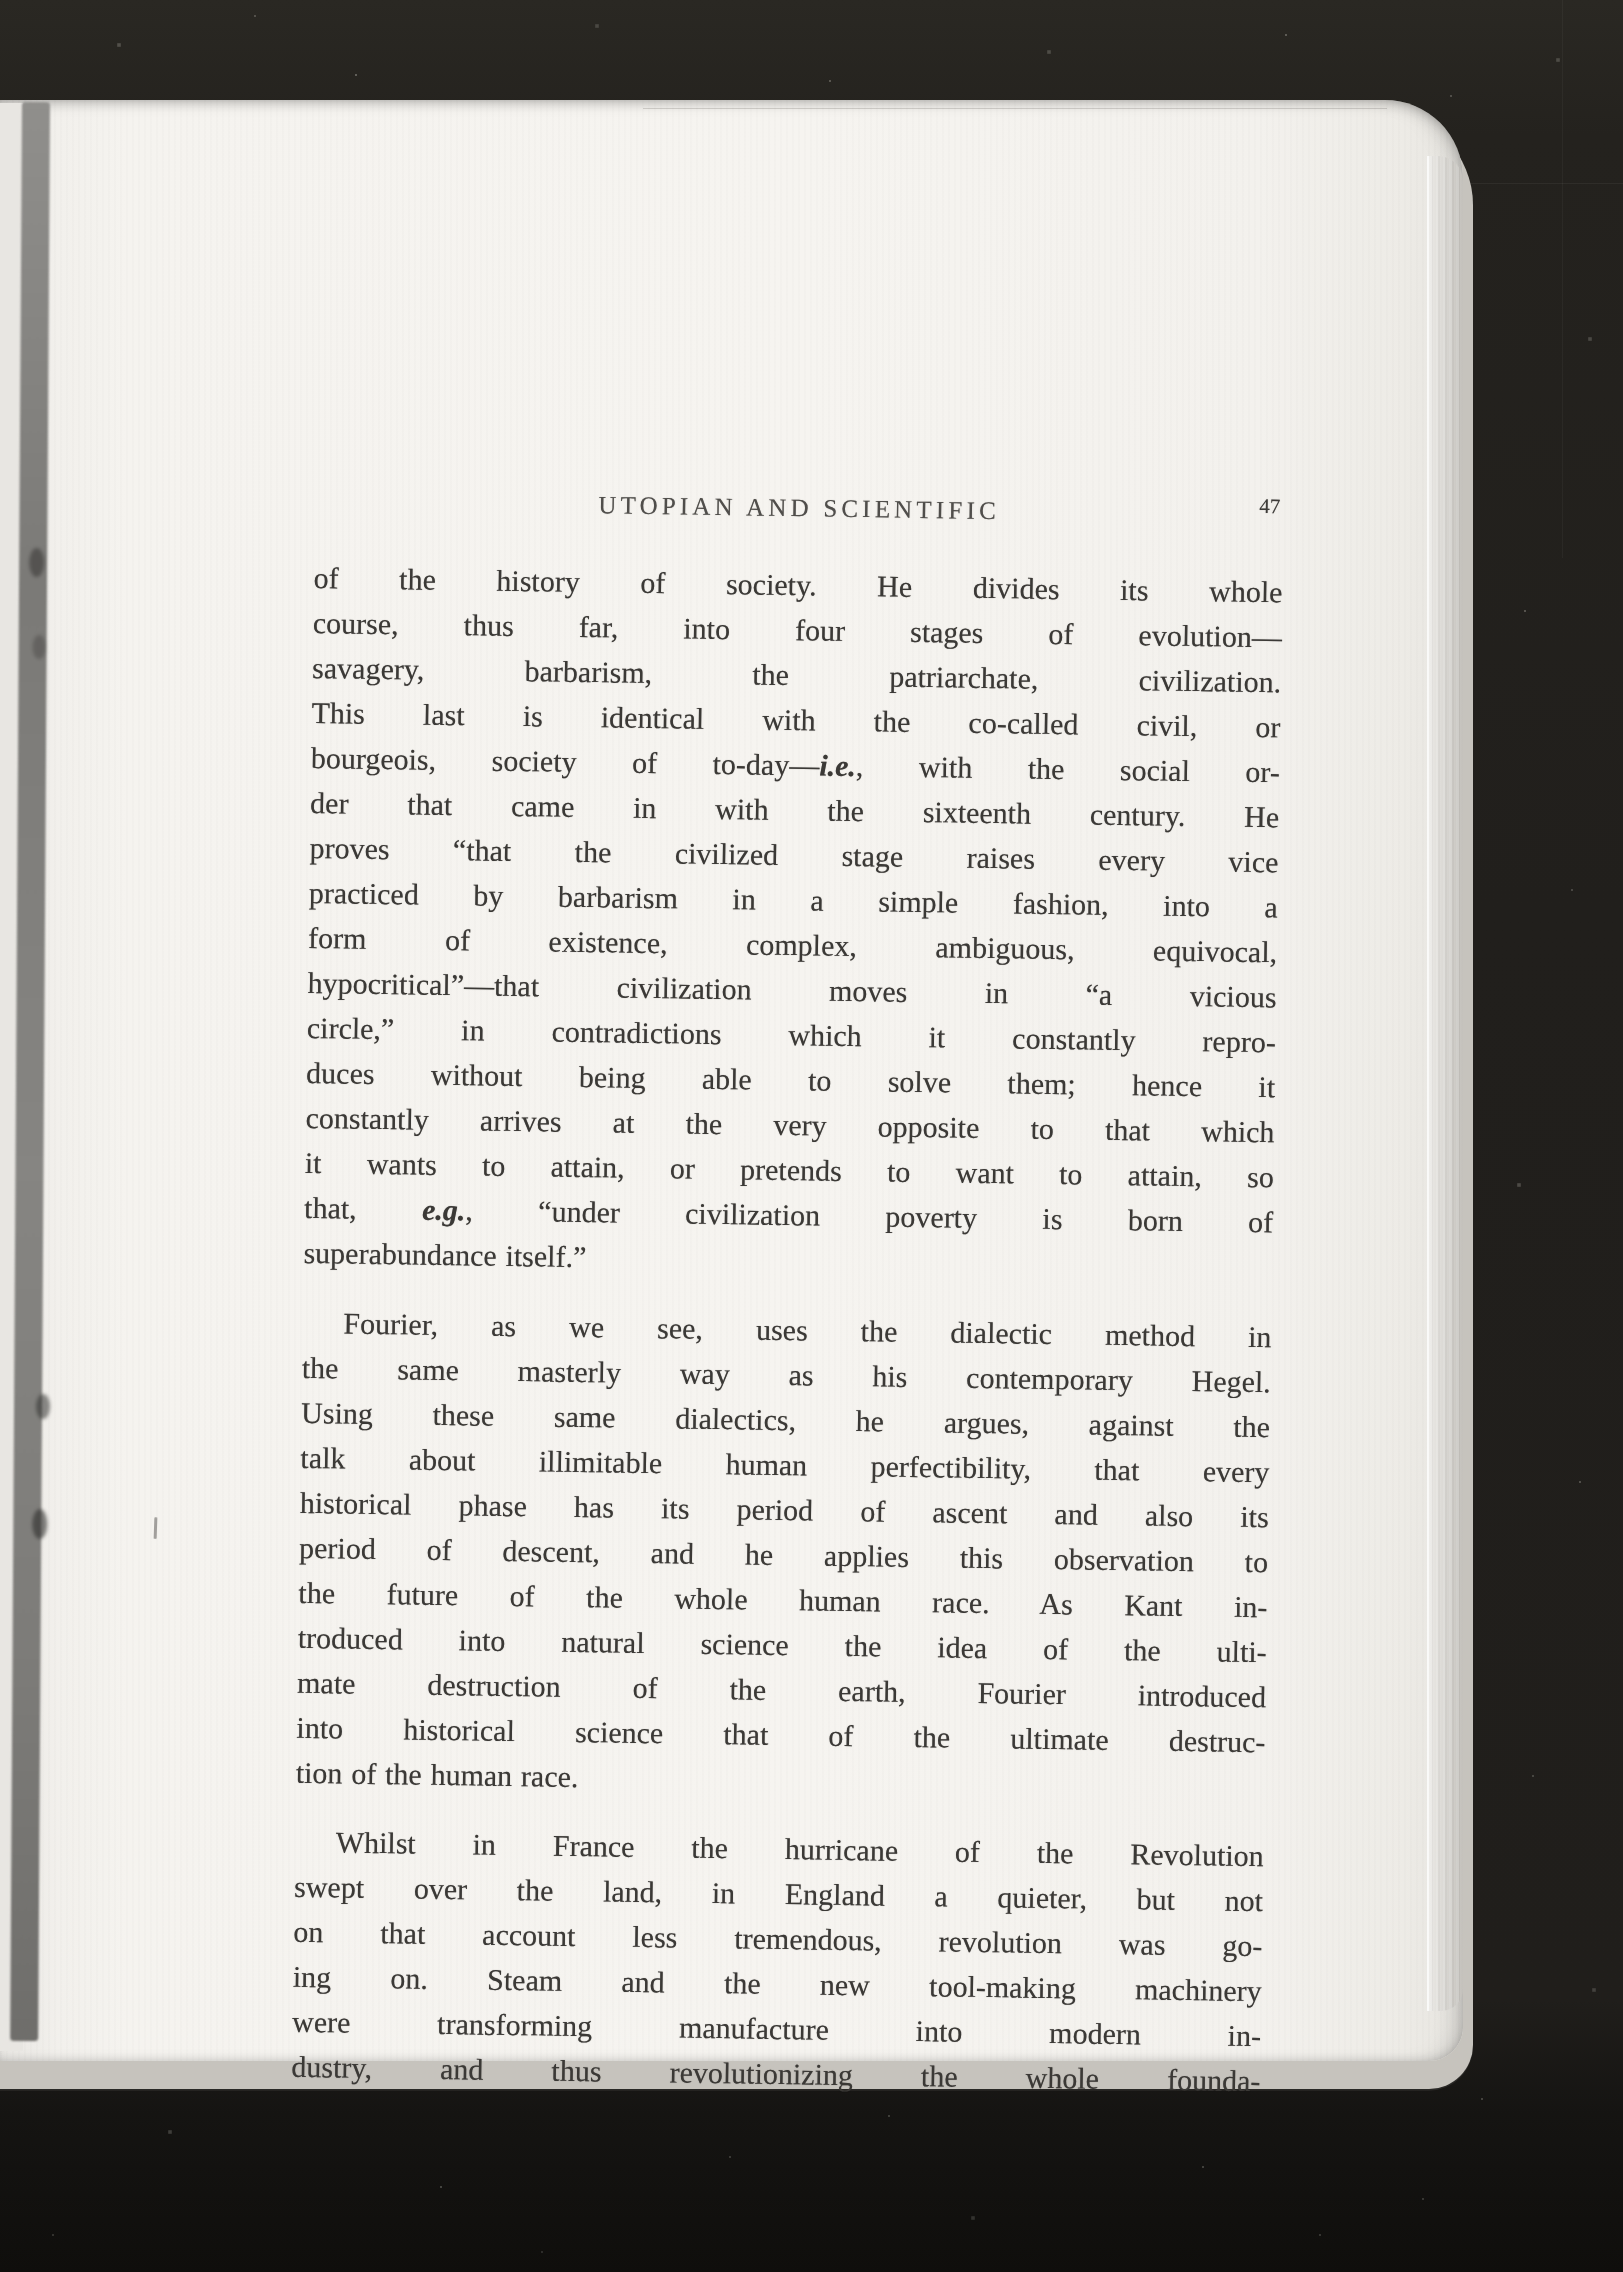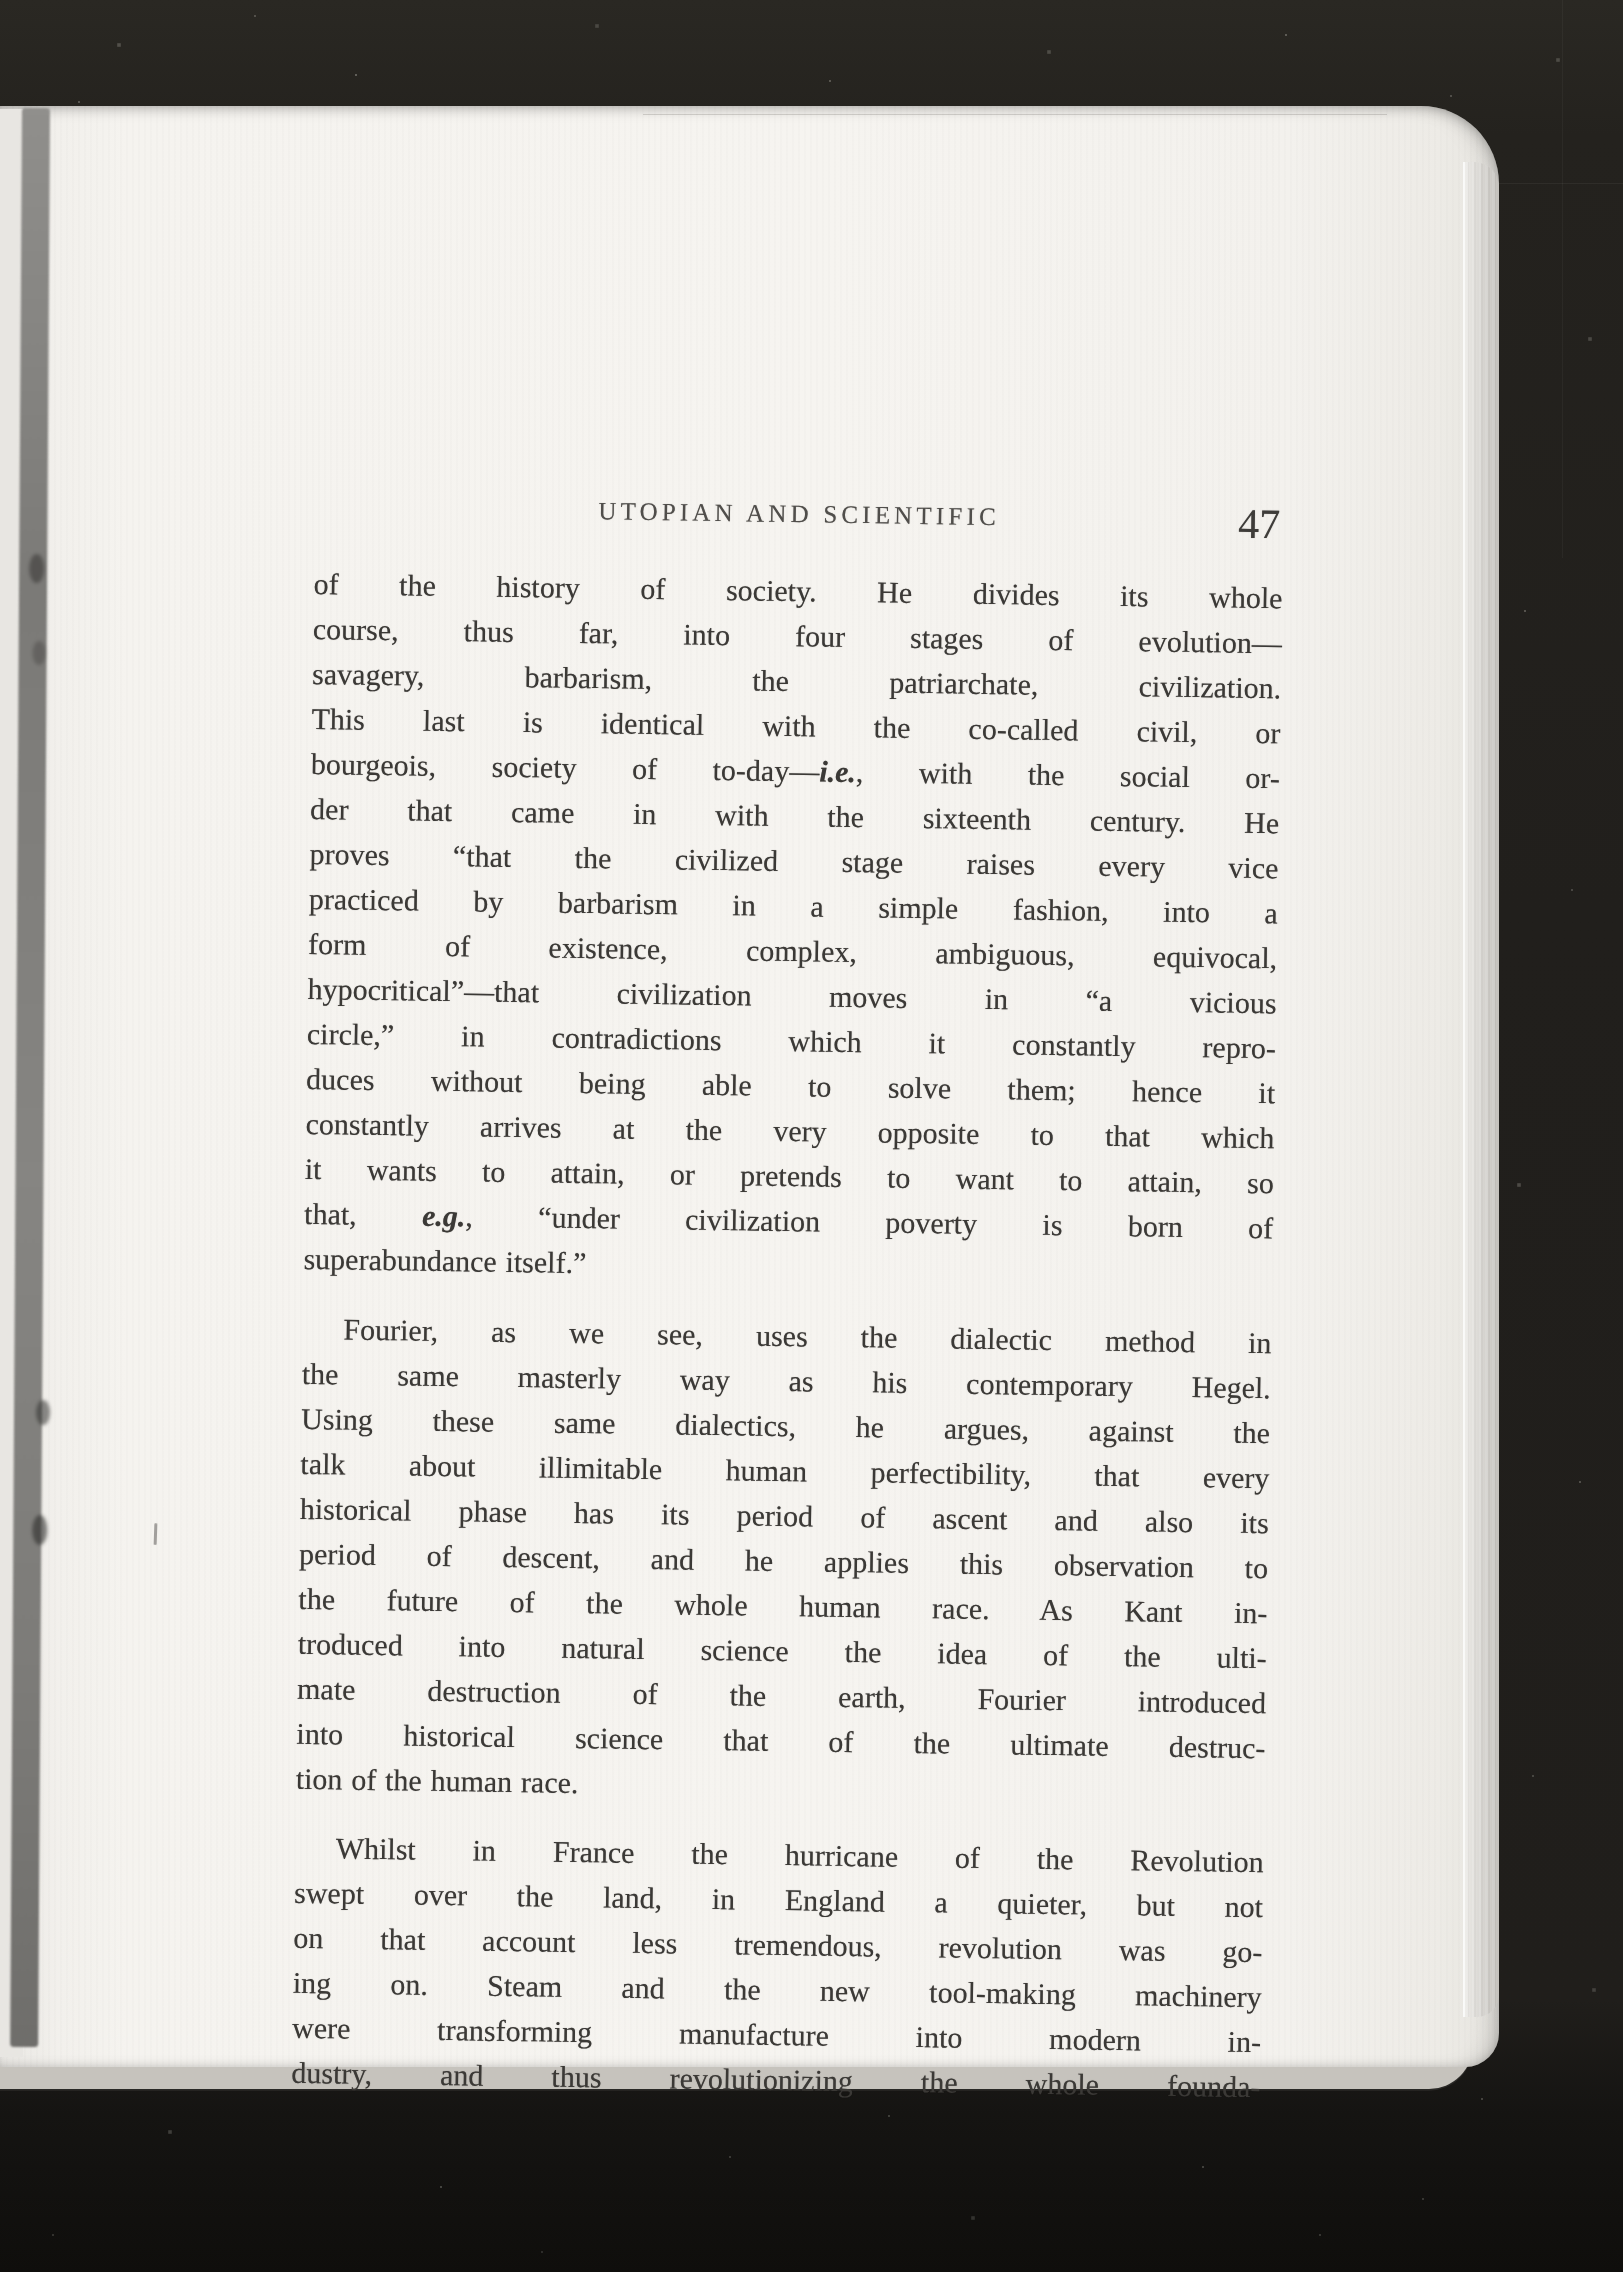--- a/index.html
+++ b/index.html
@@ -30,28 +30,27 @@
   .seam-h { position:absolute; left:1437px; top:183px; width:186px; height:0.8px; background:rgba(255,255,255,.05); }
   .seam-v { position:absolute; left:1562px; top:0; width:0.8px; height:558px; background:rgba(255,255,255,.04); }
 
   
   .page-under {
     position:absolute; left:0; top:112px; width:1473px; height:1977px;
     background:#c6c3bd; border-radius:0 93px 44px 0;
     box-shadow: 0 1.7px 0 rgba(255,255,255,.08);
   }
   .page {
-    position:absolute; left:0; top:106px; width:1463px; height:1961px;
+    position:absolute; left:0; top:100px; width:1463px; height:1961px;
     background-image:
       repeating-linear-gradient(90deg, rgba(0,0,0,.012) 0 1.7px, rgba(0,0,0,0) 1.7px 6px),
       linear-gradient(90deg, #e9e7e3 0, #f2f0ec 59px, #f5f3ef 127px, #f6f4f0 55%, #f3f1ed 86%, #edebe6 96%, #e6e4df 100%),
       linear-gradient(180deg, #eceae6 0, #f5f3ef 34px);
     border-radius:0 78px 34px 0;
     box-shadow: inset 0 10px 17px -13.5px rgba(0,0,0,.55), inset -17px 0 29px -20px rgba(0,0,0,.38), inset 0 -8.5px 13.5px -12px rgba(0,0,0,.30);
-    padding-left: 36px;
   }
   
   .page::after {
     content:""; position:absolute; left:643px; top:7.6px; width:744px; height:0.8px;
     background:rgba(90,88,84,.22);
   }
   
   .gutter-sliver { position:absolute; left:0; top:3.4px; width:23px; height:1948px; background:#e8e6e2; }
   
   .spine-strip {
@@ -76,21 +75,21 @@
   .fore-edge::before { content:""; position:absolute; left:-2.5px; top:0; width:2.5px; height:100%; background:rgba(255,255,255,.85); }
 
   
   .content { position:absolute; left:315px; top:382px; width:969px; transform:rotate(0.85deg); transform-origin:0 0; color:#3b3936; }
   .running-head { position:relative; height:73px; }
   .head-title {
     position:absolute; left:50%; transform:translateX(-50%); top:5px; white-space:nowrap;
     font-size:25px; letter-spacing:4.2px; color:#504e4b;
     text-shadow:0 0 0.8px rgba(80,78,74,.55);
   }
-  .page-number { position:absolute; right:3.4px; top:-1.7px; font-size:42px; color:#3e3c39; text-shadow:0 0 0.8px rgba(62,60,57,.5); }
+  .page-number { position:absolute; right:3.4px; top:-1.7px; font-size:21px; color:#3e3c39; text-shadow:0 0 0.8px rgba(62,60,57,.5); }
 
   .body-text { font-size:30px; line-height:45px; }
   .para { margin:0 0 24.5px 0; }
   .para:last-child { margin-bottom:0; }
   .line { text-align:justify; text-align-last:justify; word-spacing:1.3px; text-shadow:0 0 0.8px rgba(46,44,42,.55); }
   .line.short { text-align-last:left; }
   .line.indent { text-indent:41px; }
   .line i { font-style:italic;font-weight:bold; }
 
   

